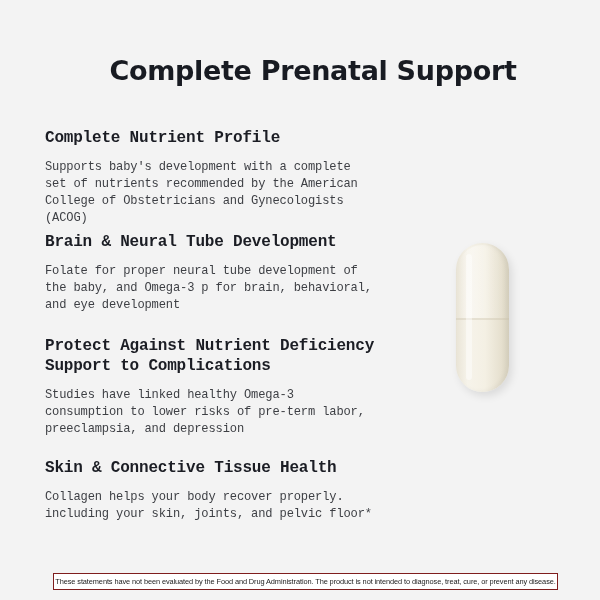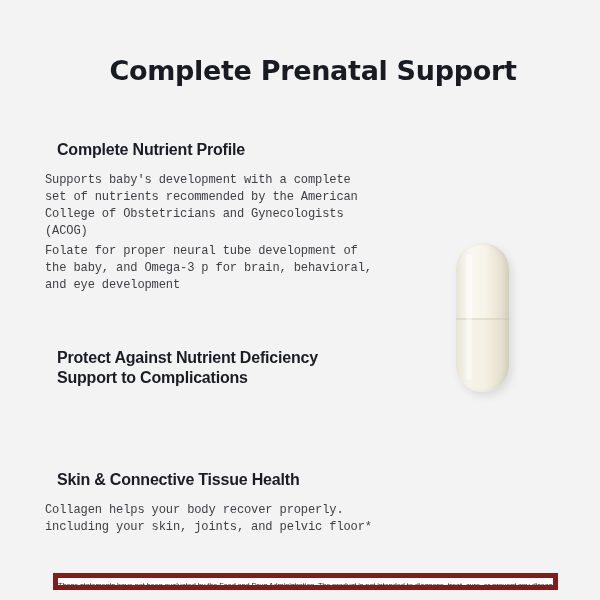--- a/index.html
+++ b/index.html
@@ -17,27 +17,27 @@
       font-weight: bold;
       font-size: 27px;
       letter-spacing: -0.3px;
       color: #181b22;
     }
     .features {
       position: absolute; left: 45px; top: 128px; width: 330px;
     }
     .feature { position: absolute; left: 0; width: 330px; }
     .feature-heading {
-      font-family: Liberation Sans, sans-serif;
+      font-family: Liberation Mono, monospace;
       font-size: 16px;
       font-weight: 600;
       color: #1b1d24;
       line-height: 20px;
       letter-spacing: -0.2px;
-      margin: 12px;
+      margin: 0;
     }
     .feature-body {
       font-family: Liberation Mono, monospace;
       font-size: 12.1px;
       line-height: 17px;
       color: #3d3f44;
       margin: 11px 0 0 0;
       letter-spacing: -0.15px;
     }
     .capsule-wrap {
@@ -59,21 +59,21 @@
       background: linear-gradient(90deg, rgba(255,255,255,0) 0%, rgba(255,255,255,0.35) 30%, rgba(255,255,255,0.1) 70%, rgba(255,255,255,0) 100%);
     }
     .capsule-highlight {
       position: absolute; left: 11px; top: 12px; width: 6px; height: 126px;
       border-radius: 3px;
       background: rgba(255,255,255,0.45);
     }
     .disclaimer {
       position: absolute; left: 53px; top: 573px; width: 505px; height: 17px;
       background: #ffffff;
-      border: 5px solid #7f1d1d;
+      border: 1px solid #7f1d1d;
       box-sizing: border-box;
       font-family: "Liberation Sans", sans-serif;
       font-size: 7.4px;
       line-height: 15px;
       text-align: center;
       color: #222;
       white-space: nowrap;
       overflow: hidden;
       letter-spacing: -0.1px;
     }
@@ -82,24 +82,26 @@
 <body>
 
 <h1 class="title" style="margin:13px;">Complete Prenatal Support</h1>
 
 <div class="features">
   <div class="feature" style="top:0px;">
     <h2 class="feature-heading">Complete Nutrient Profile</h2>
     <p class="feature-body">Supports baby's development with a complete set of nutrients recommended by the American College of Obstetricians and Gynecologists (ACOG)</p>
   </div>
   <div class="feature" style="top:104px;">
+    <h2 class="feature-heading">Brain &amp; Neural Tube Development</h2>
     <p class="feature-body">Folate for proper neural tube development of the baby, and Omega-3 p for brain, behavioral, and eye development</p>
   </div>
   <div class="feature" style="top:208px;">
     <h2 class="feature-heading">Protect Against Nutrient Deficiency Support to Complications</h2>
+    <p class="feature-body">Studies have linked healthy Omega-3 consumption to lower risks of pre-term labor, preeclampsia, and depression</p>
   </div>
   <div class="feature" style="top:330px;">
     <h2 class="feature-heading">Skin &amp; Connective Tissue Health</h2>
     <p class="feature-body">Collagen helps your body recover properly. including your skin, joints, and pelvic floor*</p>
   </div>
 </div>
 
 <div class="capsule-wrap">
   <div class="capsule"></div>
   <div class="capsule-cap"></div>

